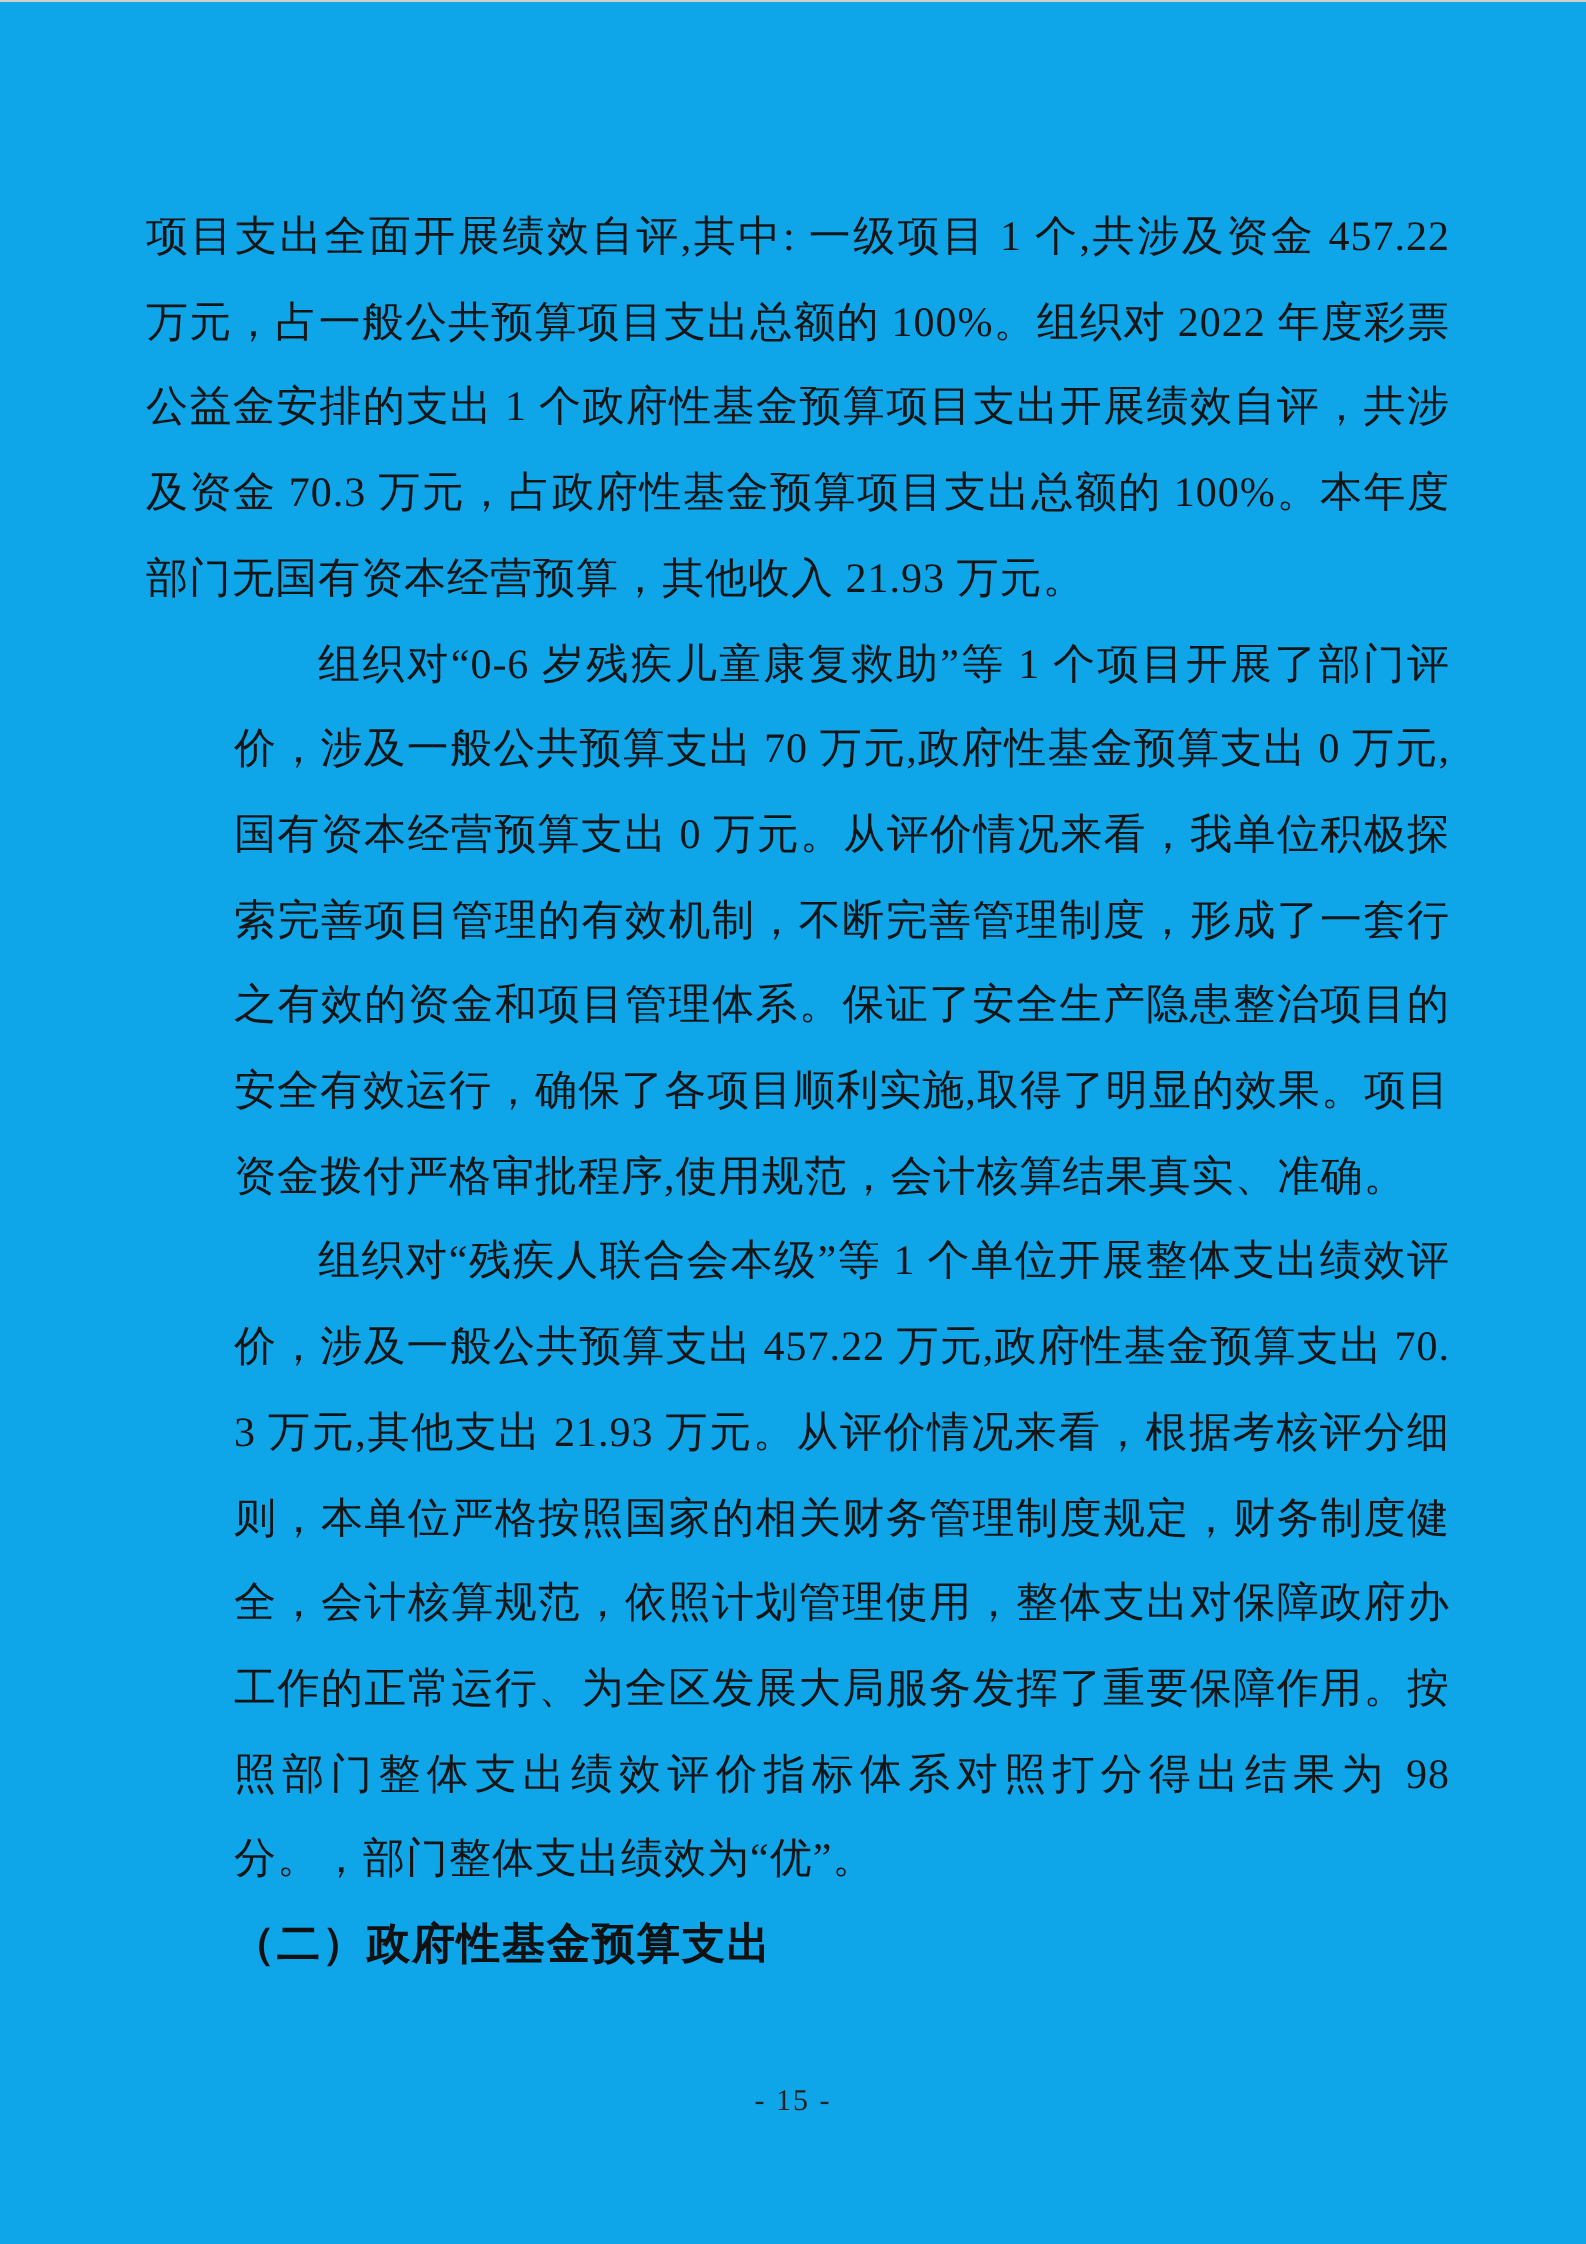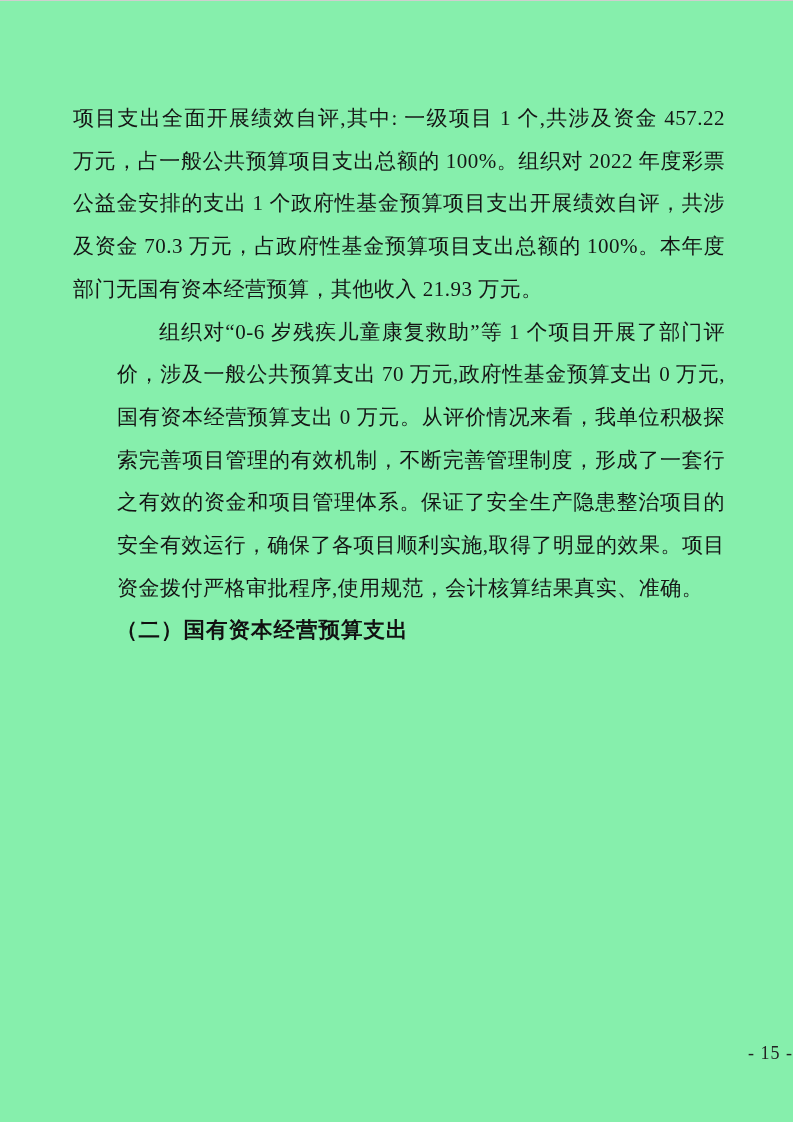--- a/index.html
+++ b/index.html
@@ -4,21 +4,21 @@
 <style>
   html, body {
     margin: 0;
     padding: 0;
     background: #ffffff;
   }
   .page {
     position: relative;
     width: 793px;
     height: 1122px;
-    background: #86efac;
+    background: #0ea5e9;
     overflow: hidden;
     font-family: "Liberation Serif", "DejaVu Serif", serif;
     color: #151515;
     border-top: 1px solid #cfcfcf;
     box-sizing: border-box;
   }
   .content {
     position: absolute;
     left: 73px;
     top: 96px;
@@ -45,30 +45,31 @@
     text-indent: 2em;
     font-family: "Liberation Sans", "DejaVu Sans", sans-serif;
     letter-spacing: 1px;
     color: #111;
   }
   .page-footer {
     position: absolute;
     left: 0;
     right: 0;
     top: 1042px;
-    text-align: right;
-    font-size: 18px;
+    text-align: center;
+    font-size: 15px;
     letter-spacing: 1px;
     color: #222;
     font-family: "Liberation Serif", "DejaVu Serif", serif;
   }
 </style>
 </head>
 <body>
 
 <div class="page">
   <div class="content">
     <p class="body-para">项目支出全面开展绩效自评,其中: 一级项目 1 个,共涉及资金 457.22 万元，占一般公共预算项目支出总额的 100%。组织对 2022 年度彩票公益金安排的支出 1 个政府性基金预算项目支出开展绩效自评，共涉及资金 70.3 万元，占政府性基金预算项目支出总额的 100%。本年度部门无国有资本经营预算，其他收入 21.93 万元。</p>
     <p class="body-para indent">组织对“0-6 岁残疾儿童康复救助”等 1 个项目开展了部门评价，涉及一般公共预算支出 70 万元,政府性基金预算支出 0 万元,国有资本经营预算支出 0 万元。从评价情况来看，我单位积极探索完善项目管理的有效机制，不断完善管理制度，形成了一套行之有效的资金和项目管理体系。保证了安全生产隐患整治项目的安全有效运行，确保了各项目顺利实施,取得了明显的效果。项目资金拨付严格审批程序,使用规范，会计核算结果真实、准确。</p>
-    <h3 class="section-heading">（二）国有资本经营预算支出</h3>
+    <p class="body-para indent">组织对“残疾人联合会本级”等 1 个单位开展整体支出绩效评价，涉及一般公共预算支出 457.22 万元,政府性基金预算支出 70.3 万元,其他支出 21.93 万元。从评价情况来看，根据考核评分细则，本单位严格按照国家的相关财务管理制度规定，财务制度健全，会计核算规范，依照计划管理使用，整体支出对保障政府办工作的正常运行、为全区发展大局服务发挥了重要保障作用。按照部门整体支出绩效评价指标体系对照打分得出结果为 98 分。，部门整体支出绩效为“优”。</p>
+    <h3 class="section-heading">（二）政府性基金预算支出</h3>
   </div>
   <div class="page-footer">- 15 -</div>
 </div>
 
 </body></html>

